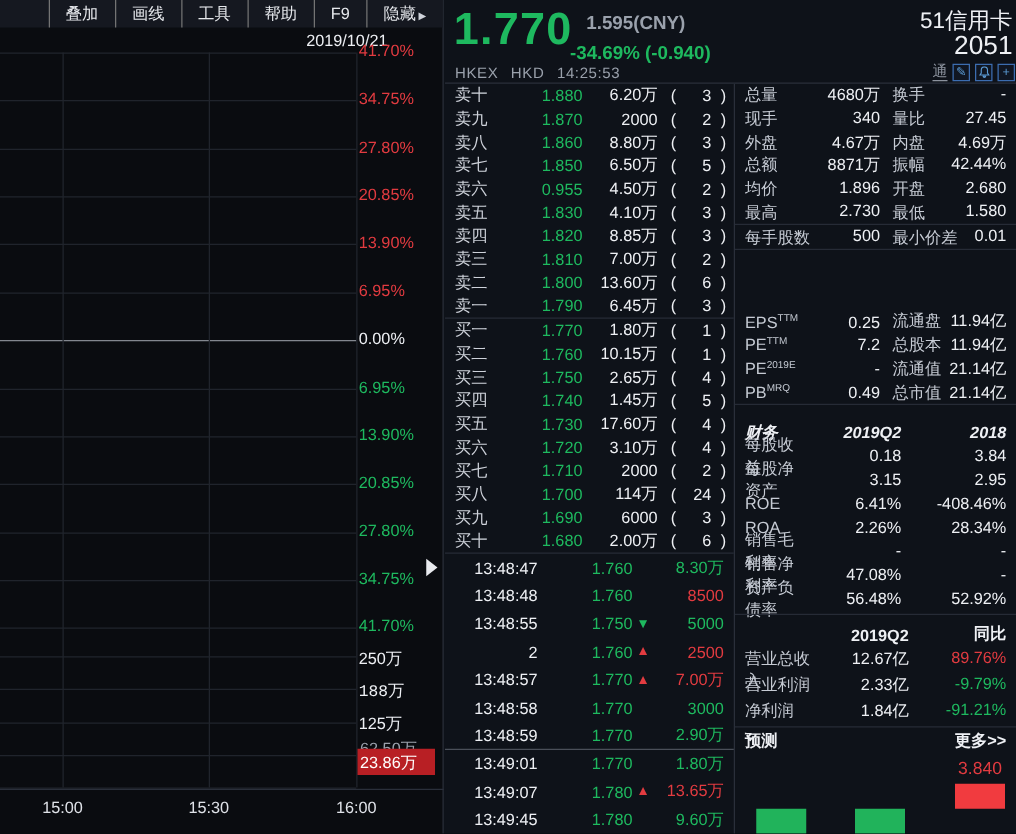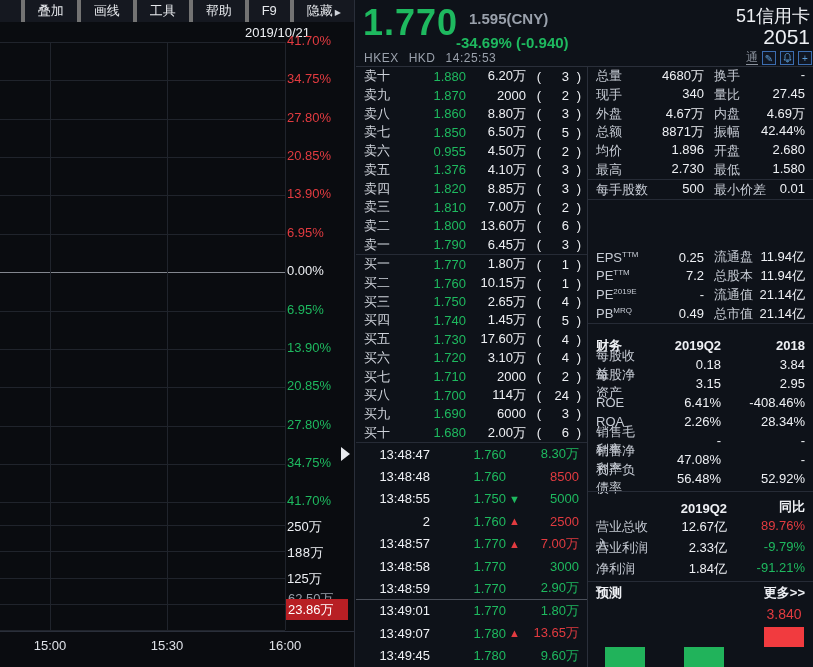--- a/index.html
+++ b/index.html
@@ -2,21 +2,21 @@
 <html style="--green: #1eb95f; --red: #e23b40;"><head>
 <meta charset="utf-8">
 <style>
   html,body{margin:0;padding:0;background:#05070a;}
   body{font-family:"Liberation Sans","DejaVu Sans",sans-serif;font-size:13px;color:#e9ebf0;}
   #app{position:relative;width:813px;height:667px;overflow:hidden;background:#0e1219;}
 
   
   .left-pane{position:absolute;left:0;top:0;width:355px;height:667px;background:#0a0c10;border-right:1px solid #2a2f3a;box-sizing:border-box;}
   .toolbar{position:absolute;left:0;top:0;right:0;height:22px;background:#151820;display:flex;justify-content:flex-end;align-items:center;}
-  .tb-item{height:22px;line-height:22px;padding:0 13px;border-left:4px solid #737373;color:#e6e8ec;cursor:default;white-space:nowrap;}
+  .tb-item{height:22px;line-height:22px;padding:0 13px;border-left:1px solid #737373;color:#e6e8ec;cursor:default;white-space:nowrap;}
   .tb-item .tb-arrow{font-size:8px;color:#cfd3da;margin-left:2px;}
   .date-label{position:absolute;top:25px;right:44px;color:#eef0f4;font-size:13px;}
   .gl-h{position:absolute;left:0;width:285px;height:1px;background:#20242c;}
   .gl-h.zero{background:#83878f;}
   .gl-v{position:absolute;top:42px;width:1px;height:588px;background:#20242c;}
   .axis-label{position:absolute;left:287px;font-size:13px;}
   .axis-label.c-red{color:#e23b40;} .axis-label.c-green{color:#1eb95f;} .axis-label.c-white{color:#eef0f4;}
   .vol-label{position:absolute;left:287px;font-size:13px;color:#eef0f4;}
   .vol-hidden{position:absolute;left:288px;top:590px;font-size:13px;color:#9aa0ab;}
   .vol-badge{position:absolute;left:286px;top:599px;width:62px;height:21px;line-height:21px;background:#b81f24;color:#ffffff;font-size:13px;padding-left:2px;box-sizing:border-box;}
@@ -70,21 +70,21 @@
   .pair-row{display:flex;align-items:center;padding:0 8px;}
   .half1{width:108px;display:flex;flex:none;}
   .half2{flex:1;display:flex;}
   .st-label{color:#c6cbd4;white-space:nowrap;}
   .st-label sup{font-size:8px;}
   .st-val{flex:1;text-align:right;color:#eef0f4;white-space:nowrap;}
   .half2 .st-label{margin-left:10px;}
 
   .fin-block{height:164px;flex:none;display:flex;flex-direction:column;justify-content:flex-end;padding-bottom:3px;}
   .fin-row{height:19px;display:flex;align-items:center;padding:0 8px;}
-  .fin-head{font-weight:bold;}
+  .fin-head{font-weight:bold;font-style:italic;}
   .fin-label{flex:1;color:#c6cbd4;}
   .fin-head .fin-label{color:#eef0f4;}
   .fin-v1{width:74px;text-align:right;color:#eef0f4;}
   .fin-v2{width:84px;text-align:right;color:#eef0f4;}
 
   .q-block{height:89px;flex:none;display:flex;flex-direction:column;}
   .q-head{height:26px;display:flex;align-items:flex-end;padding:0 8px 2px 8px;font-weight:bold;}
   .q-row{height:21px;display:flex;align-items:flex-start;padding:0 8px;}
   .q-label{flex:1;color:#c6cbd4;}
   .q-head .q-label{color:#eef0f4;}
@@ -229,21 +229,21 @@
             <div class="ob-row">
               <span class="ob-label">卖六</span>
               <span class="ob-price">0.955</span>
               <span class="ob-vol">4.50万</span>
               <span class="ob-paren">(</span>
               <span class="ob-cnt">2</span>
               <span class="ob-close">)</span>
             </div>
             <div class="ob-row">
               <span class="ob-label">卖五</span>
-              <span class="ob-price">1.376</span>
+              <span class="ob-price">1.830</span>
               <span class="ob-vol">4.10万</span>
               <span class="ob-paren">(</span>
               <span class="ob-cnt">3</span>
               <span class="ob-close">)</span>
             </div>
             <div class="ob-row">
               <span class="ob-label">卖四</span>
               <span class="ob-price">1.820</span>
               <span class="ob-vol">8.85万</span>
               <span class="ob-paren">(</span>

